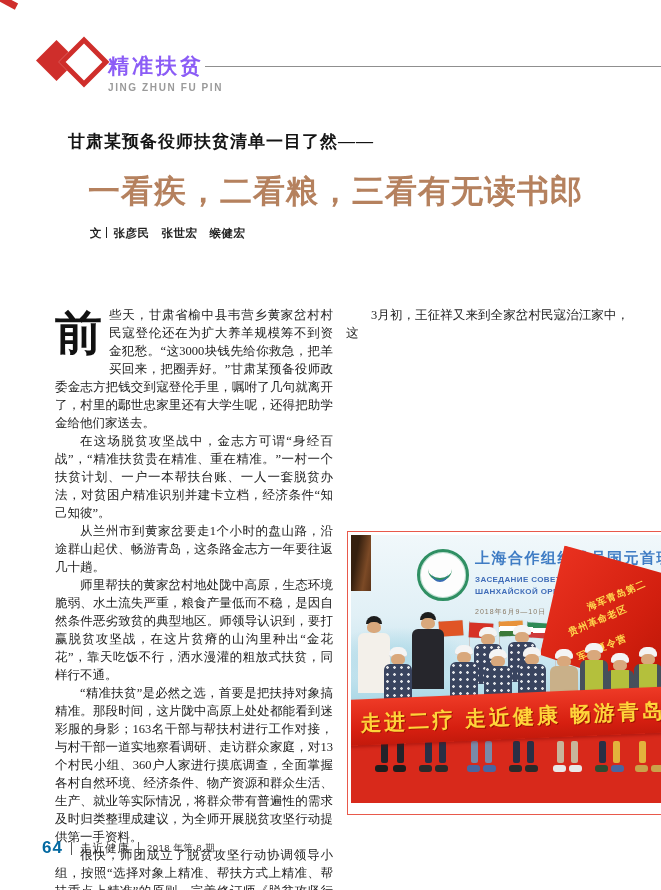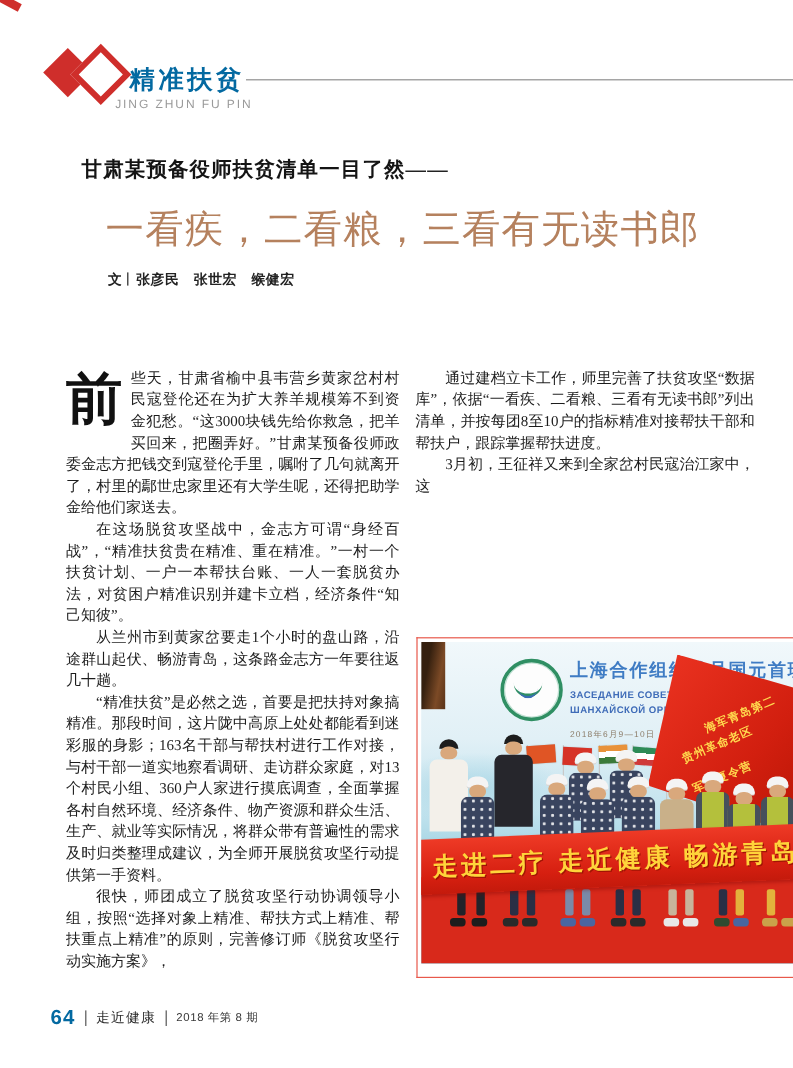--- a/index.html
+++ b/index.html
@@ -10,28 +10,28 @@
     -webkit-font-smoothing:antialiased;
   }
   .abs{position:absolute;}
 
   
   .corner-mark{left:-8px;top:-3px;width:26px;height:7px;background:#cf2e2b;transform:rotate(28deg);}
 
   
   .diamond-solid{left:42px;top:46px;width:29px;height:29px;background:#cf2e2b;transform:rotate(45deg);}
   .diamond-outline{left:66px;top:44px;width:26px;height:26px;border:5px solid #cf2e2b;background:#fff;transform:rotate(45deg);}
-  .section-label{left:108px;top:52px;font-size:21px;font-weight:700;color:#0369a1;letter-spacing:3px;}
-  .section-pinyin{left:96px;top:82px;font-size:10px;color:#9a9a9a;letter-spacing:1.6px;}
+  .section-label{left:108px;top:52px;font-size:21px;font-weight:700;color:#8b5cf6;letter-spacing:3px;}
+  .section-pinyin{left:108px;top:82px;font-size:10px;color:#9a9a9a;letter-spacing:1.6px;font-weight:bold;}
   .header-rule{left:205px;top:66px;width:456px;height:1px;background:#8f8f8f;}
 
   
   .kicker{left:68px;top:130px;font-size:17px;font-weight:700;color:#141414;
     font-family:"Liberation Serif","DejaVu Serif",serif;letter-spacing:1px;}
-  .main-title{left:88px;top:170px;font-size:32px;font-weight:400;color:#b5815e;letter-spacing:1px;white-space:nowrap;}
+  .main-title{left:88px;top:170px;font-size:32px;font-weight:700;color:#b5815e;letter-spacing:1px;white-space:nowrap;}
   .byline{left:90px;top:226px;font-size:11.5px;font-weight:700;color:#222;}
   .byline .sep-bar{display:inline-block;width:1px;height:11px;background:#222;margin:0 7px 0 4px;vertical-align:-1px;}
   .byline .authors{letter-spacing:.5px;}
 
   
   .bodycol{font-family:"Liberation Serif","DejaVu Serif",serif;font-size:12.5px;
     line-height:18px;color:#1c1c1c;text-align:justify;}
   .col1{left:55px;top:306px;width:278px;}
   .col2{left:346px;top:306px;width:283px;}
   .bodycol p{margin:0;text-indent:2em;}
@@ -123,25 +123,25 @@
 <div class="abs kicker">甘肃某预备役师扶贫清单一目了然——</div>
 <div class="abs main-title">一看疾，二看粮，三看有无读书郎</div>
 <div class="abs byline">
   <span>文</span><span class="sep-bar"></span><span class="authors">张彦民　张世宏　缑健宏</span>
 </div>
 
 <div class="abs bodycol col1">
     <p class="first"><span class="dropcap">前</span>些天，甘肃省榆中县韦营乡黄家岔村村民寇登伦还在为扩大养羊规模筹不到资金犯愁。“这3000块钱先给你救急，把羊买回来，把圈弄好。”甘肃某预备役师政委金志方把钱交到寇登伦手里，嘱咐了几句就离开了，村里的鄢世忠家里还有大学生呢，还得把助学金给他们家送去。</p>
     <p>在这场脱贫攻坚战中，金志方可谓“身经百战”，“精准扶贫贵在精准、重在精准。”一村一个扶贫计划、一户一本帮扶台账、一人一套脱贫办法，对贫困户精准识别并建卡立档，经济条件“知己知彼”。</p>
     <p>从兰州市到黄家岔要走1个小时的盘山路，沿途群山起伏、畅游青岛，这条路金志方一年要往返几十趟。</p>
+    <p>师里帮扶的黄家岔村地处陇中高原，生态环境脆弱、水土流失严重，粮食产量低而不稳，是因自然条件恶劣致贫的典型地区。师领导认识到，要打赢脱贫攻坚战，在这片贫瘠的山沟里种出“金花花”，靠天吃饭不行，洒水漫灌的粗放式扶贫，同样行不通。</p>
     <p>“精准扶贫”是必然之选，首要是把扶持对象搞精准。那段时间，这片陇中高原上处处都能看到迷彩服的身影；163名干部与帮扶村进行工作对接，与村干部一道实地察看调研、走访群众家庭，对13个村民小组、360户人家进行摸底调查，全面掌握各村自然环境、经济条件、物产资源和群众生活、生产、就业等实际情况，将群众带有普遍性的需求及时归类整理成建议，为全师开展脱贫攻坚行动提供第一手资料。</p>
     <p>很快，师团成立了脱贫攻坚行动协调领导小组，按照“选择对象上精准、帮扶方式上精准、帮扶重点上精准”的原则，完善修订师《脱贫攻坚行动实施方案》，</p>
   </div>
 <div class="abs bodycol col2">
-    <p>通过建档立卡工作，师里完善了扶贫攻坚“数据库”，依据“一看疾、二看粮、三看有无读书郎”列出清单，并按每团8至10户的指标精准对接帮扶干部和帮扶户，跟踪掌握帮扶进度。</p>
     <p>3月初，王征祥又来到全家岔村民寇治江家中，这</p>
   </div>
 
 <div class="abs photo-frame">
   <div class="photo">
     <div class="backwave"></div>
     <div class="wood"></div>
 
     <div class="sco-logo">
       <div class="inner"></div>

